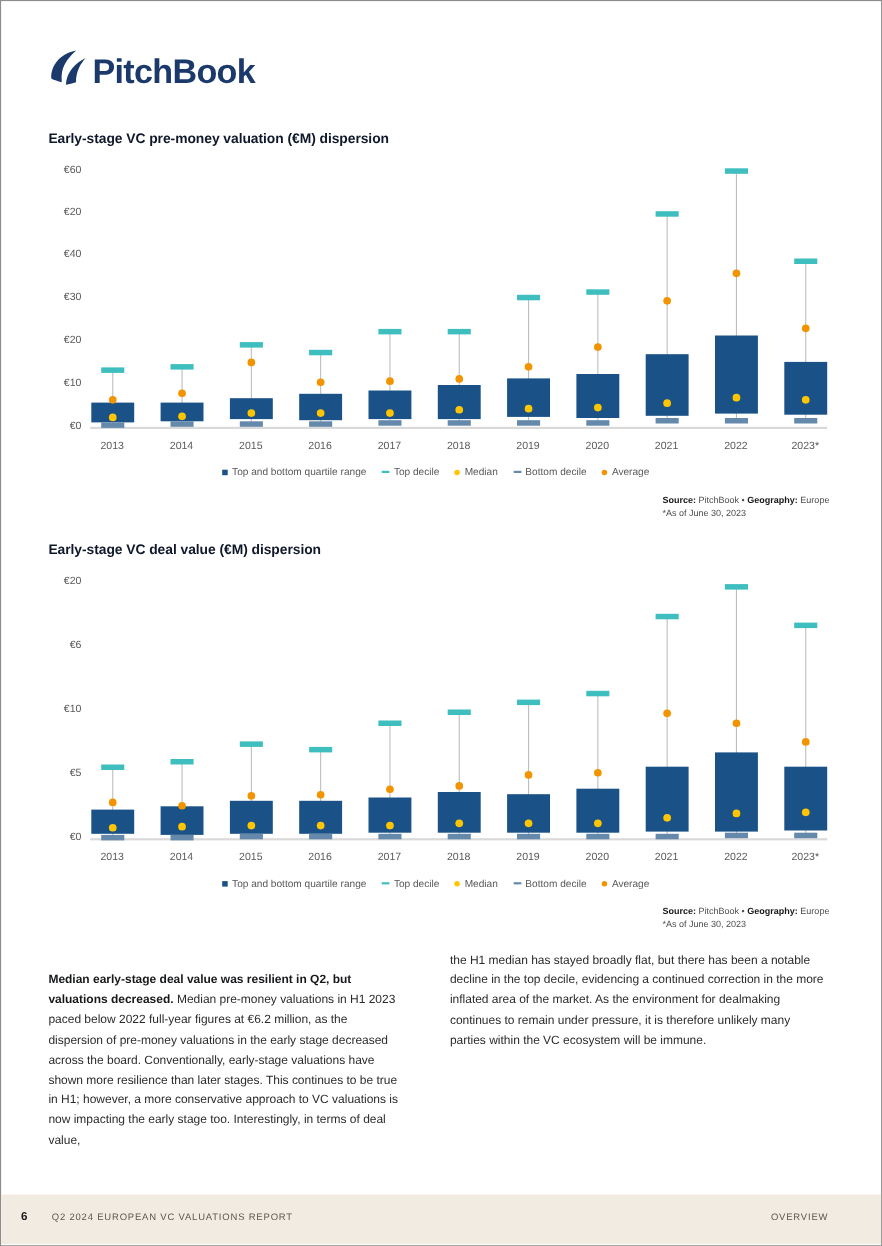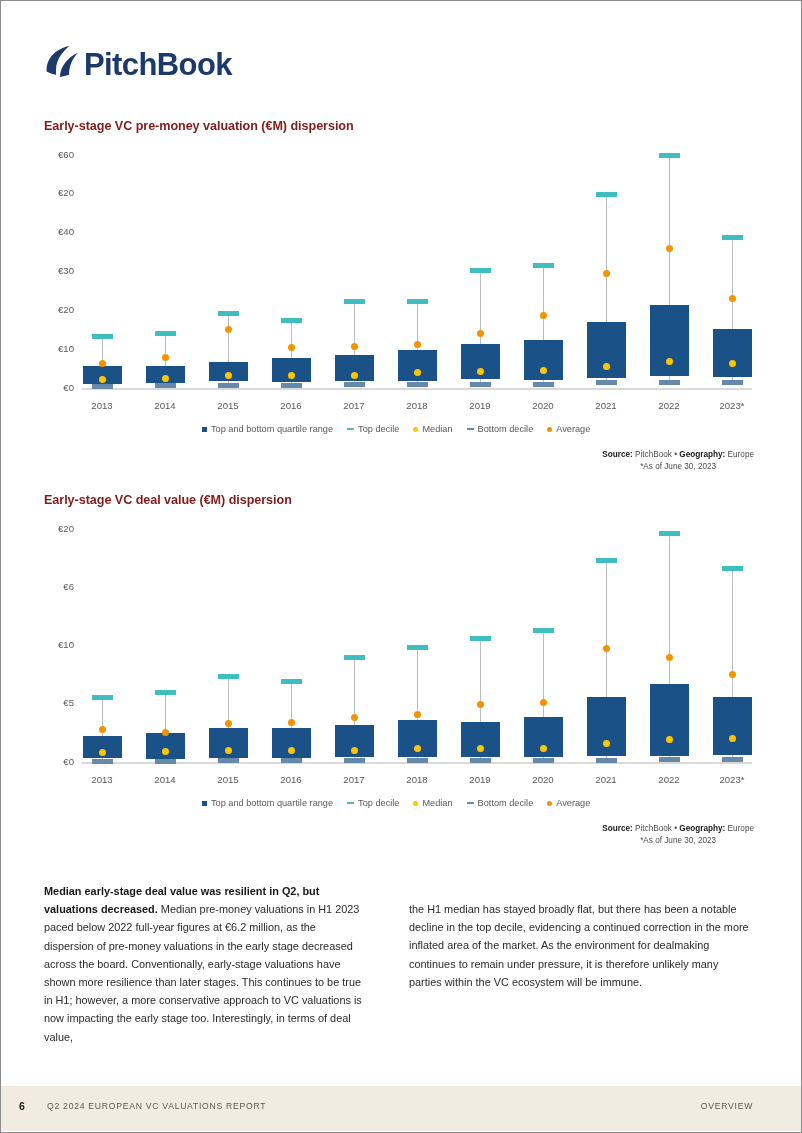--- a/index.html
+++ b/index.html
@@ -9,42 +9,42 @@
   .page{position:absolute;left:0;top:0;width:802px;height:1133px;background:#ffffff;overflow:hidden;}
   .pageborder{position:absolute;left:0;top:0;width:802px;height:1133px;box-sizing:border-box;
         border:1.4px solid #8c8c8c;pointer-events:none;}
 
   
   .logo{position:absolute;left:43px;top:44px;width:195px;height:40px;}
 
   
   .chart{position:absolute;}
   .chart-title{position:absolute;left:0;top:0;font-weight:bold;font-size:12.6px;
-               color:#7f1d1d;letter-spacing:-0.05px;white-space:nowrap;}
+               color:#0f172a;letter-spacing:-0.05px;white-space:nowrap;}
   .plot{position:absolute;}
   .ylab{position:absolute;font-size:9.6px;color:#595959;text-align:right;white-space:nowrap;}
   .xlab{position:absolute;font-size:9.6px;color:#595959;text-align:center;white-space:nowrap;}
   .axisline{position:absolute;height:1.6px;background:#d9d9d9;}
   .whisker{position:absolute;width:1px;background:#bdbdbd;}
   .box{position:absolute;background:#1a5287;}
   .cap{position:absolute;background:#3fbec0;}
   .botdec{position:absolute;background:#6489ab;}
   .dot{position:absolute;border-radius:50%;}
   .dot.avg{background:#f29400;}
   .dot.med{background:#ffc600;}
 
   
   .legend{position:absolute;display:flex;align-items:center;white-space:nowrap;}
   .lg-item{display:flex;align-items:center;font-size:9.2px;color:#595959;}
   .lg-sq{width:5px;height:5px;background:#1a5287;margin-right:4px;}
   .lg-dash{width:7px;height:1.6px;margin-right:4px;}
   .lg-dot{width:5px;height:5px;border-radius:50%;margin-right:4px;}
 
   
-  .source{position:absolute;text-align:center;font-size:8.2px;color:#4d4d4d;line-height:11.5px;white-space:nowrap;right:0;}
+  .source{position:absolute;text-align:left;font-size:8.2px;color:#4d4d4d;line-height:11.5px;white-space:nowrap;right:0;}
   .source b{font-weight:bold;color:#17181a;}
 
   
   .col{position:absolute;font-size:10.9px;line-height:18.2px;color:#2b2b2b;}
   .col .hd{font-weight:bold;color:#17181a;}
   .lead{font-weight:bold;color:#17181a;}
 
   
   .footer{position:absolute;left:1px;top:1086px;width:800px;height:45px;background:#f2ebe1;}
   .pageno{position:absolute;left:18px;top:14px;font-size:10.5px;font-weight:bold;color:#1a1a1a;}
@@ -299,21 +299,21 @@
     <div class="source" id="source2" style="top: 330px;">
         <div><b>Source:</b> <span>PitchBook</span> <span>•</span> <b>Geography:</b> <span>Europe</span></div>
         <div>*As of June 30, 2023</div>
       </div>
   </div>
 
   <div class="col" style="left:44px;top:864px;width:324px;">
     <div style="height:18px;"></div>
     <div><span class="lead">Median early-stage deal value was resilient in Q2, but valuations decreased.</span><span> Median pre-money valuations in H1 2023 paced below 2022 full-year figures at €6.2 million, as the dispersion of pre-money valuations in the early stage decreased across the board. Conventionally, early-stage valuations have shown more resilience than later stages. This continues to be true in H1; however, a more conservative approach to VC valuations is now impacting the early stage too. Interestingly, in terms of deal value,</span></div>
   </div>
-  <div class="col" style="left:409px;top:900px;width:345px;">
+  <div class="col" style="left:409px;top:864px;width:345px;">
     <div>the H1 median has stayed broadly flat, but there has been a notable decline in the top decile, evidencing a continued correction in the more inflated area of the market. As the environment for dealmaking continues to remain under pressure, it is therefore unlikely many parties within the VC ecosystem will be immune.</div>
   </div>
 
   <div class="pageborder"></div>
 
   <div class="footer">
     <div class="pageno">6</div>
     <div class="ftitle">Q2 2024 EUROPEAN VC VALUATIONS REPORT</div>
     <div class="fsection">OVERVIEW</div>
   </div>

